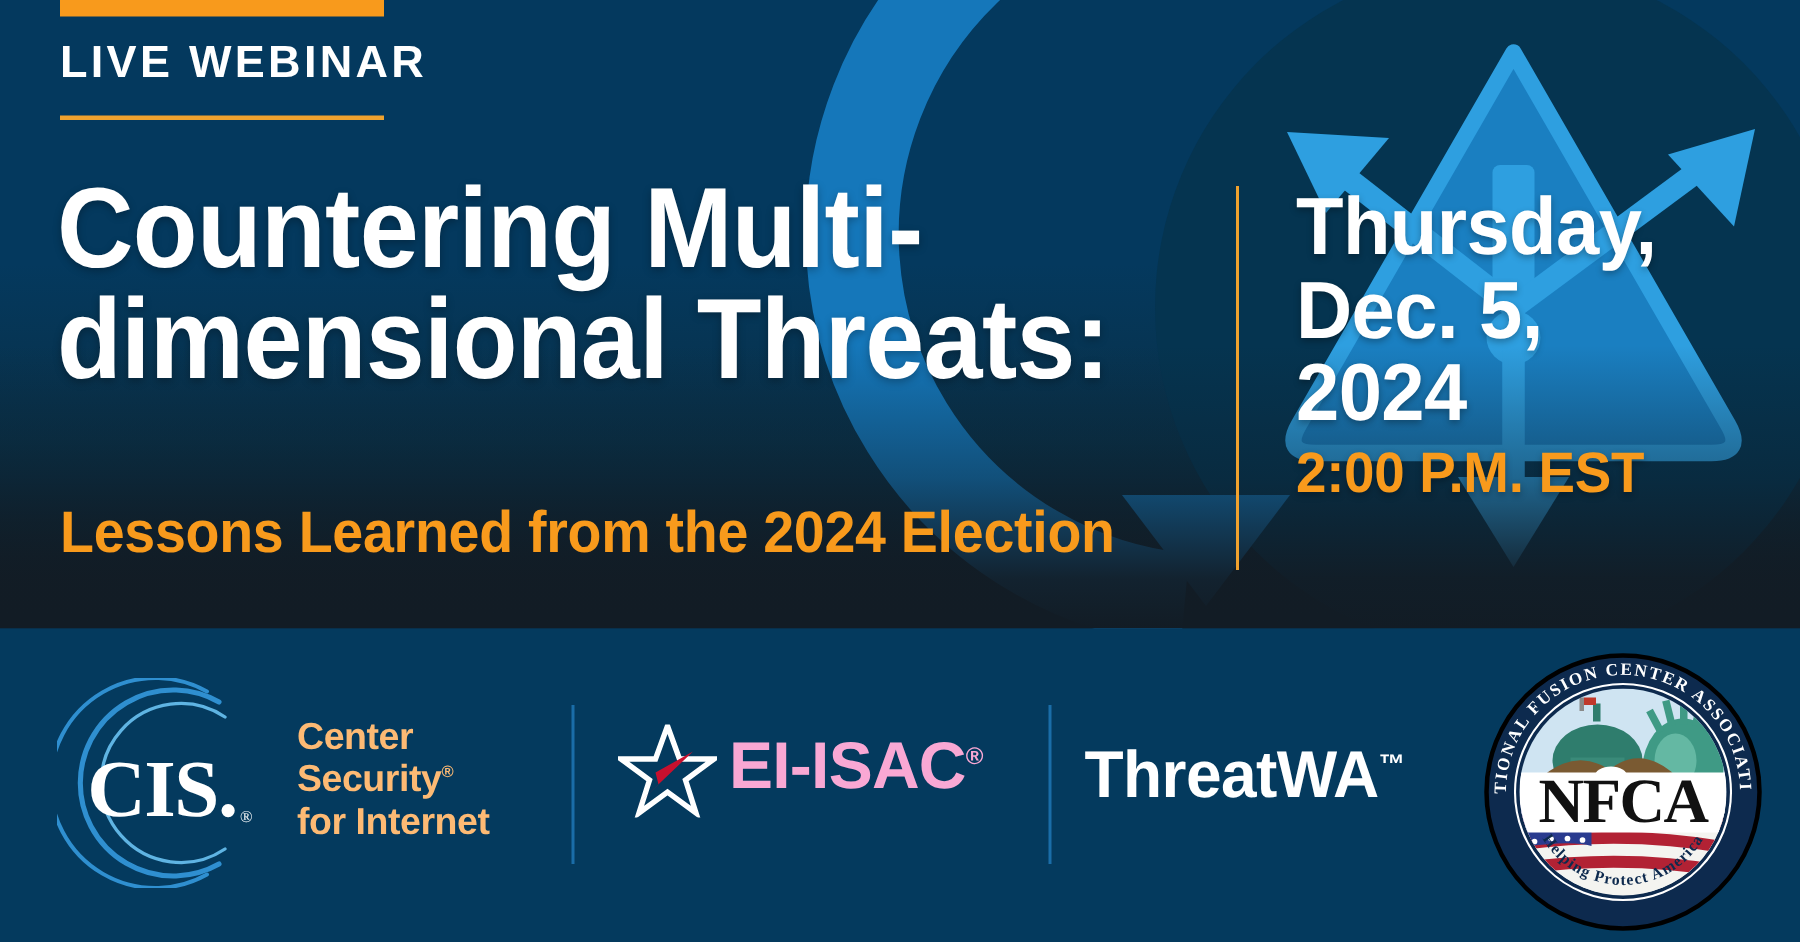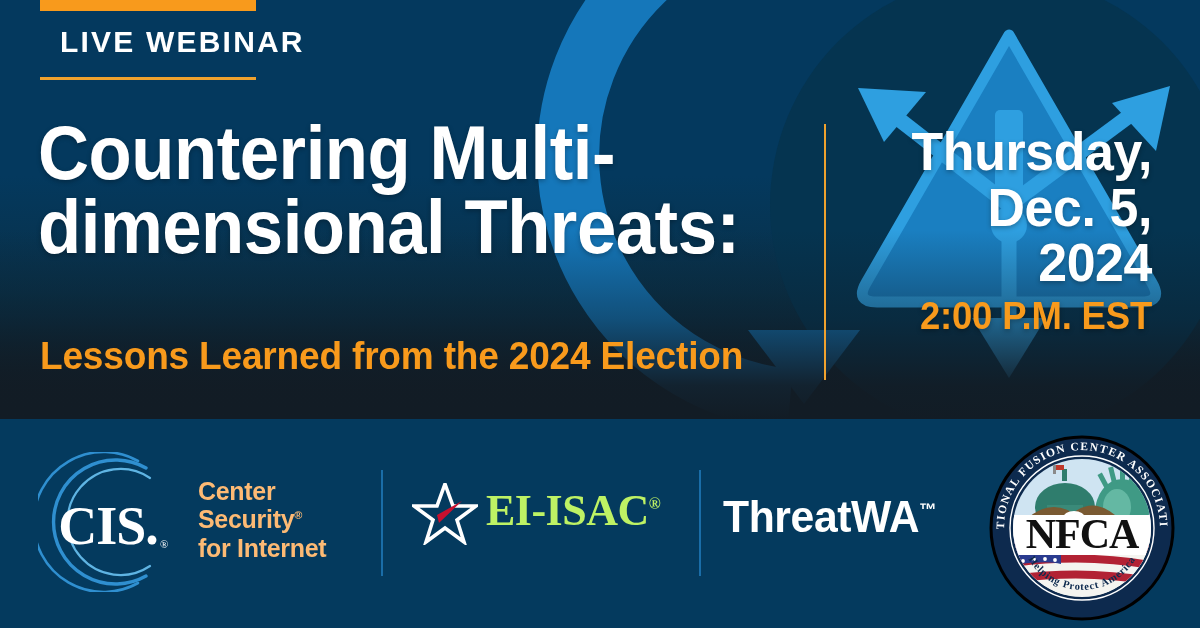--- a/index.html
+++ b/index.html
@@ -50,21 +50,20 @@
   
   .eyebrow {
     position: absolute;
     left: 40px; top: 27px;
     color: #ffffff;
     font-size: 30px;
     font-weight: bold;
     letter-spacing: 2.2px;
     line-height: 1;
     font-family: "Liberation Sans", sans-serif;
-    margin-left: 20px;
   }
   
   .bar-rule {
     position: absolute;
     left: 40px; top: 77px;
     width: 216px; height: 3px;
     background: #f0a22e;
   }
 
   
@@ -104,21 +103,20 @@
     left: 824px; top: 124px;
     width: 2px; height: 256px;
     background: #f0a22e;
   }
 
   
   .datebox {
     position: absolute;
     left: 864px; top: 124px;
     width: 300px;
-    text-align: right;
   }
   .date-line {
     color: #ffffff;
     font-family: "Liberation Sans Narrow", "Liberation Sans", sans-serif;
     font-size: 54px;
     font-weight: bold;
     line-height: 1.03;
     letter-spacing: -0.4px;
     transform: scaleX(0.96);
     transform-origin: left top;
@@ -184,22 +182,22 @@
     width: 270px; height: 62px;
   }
   .eiisac-star {
     position: absolute;
     left: 0; top: 0;
     width: 66px; height: 62px;
   }
   .eiisac-words {
     position: absolute;
     left: 74px; top: 6px;
-    color: #bef264;
-    font-family: Liberation Serif, serif;
+    color: #f9a8d4;
+    font-family: Liberation Sans, sans-serif;
     font-size: 44px;
     font-weight: bold;
     line-height: 1;
     letter-spacing: -0.5px;
   }
   .eiisac-words sup { font-size: 16px; vertical-align: super; }
 
   
   .threatwa {
     position: absolute;

